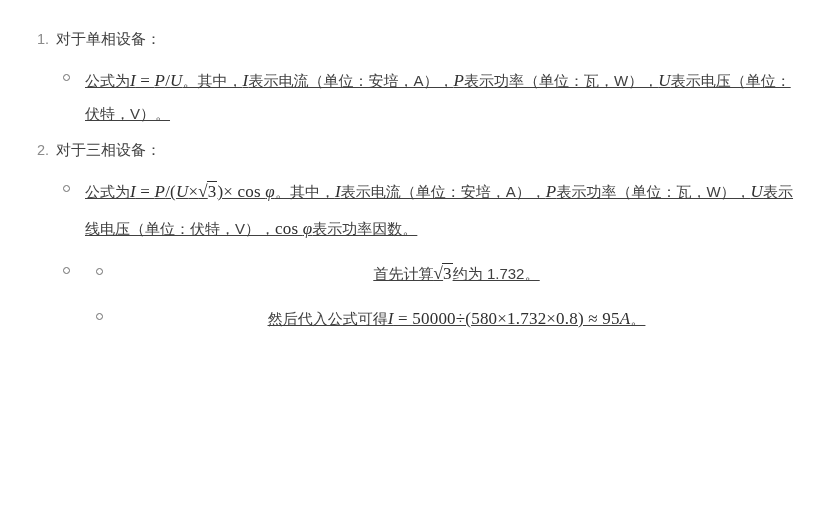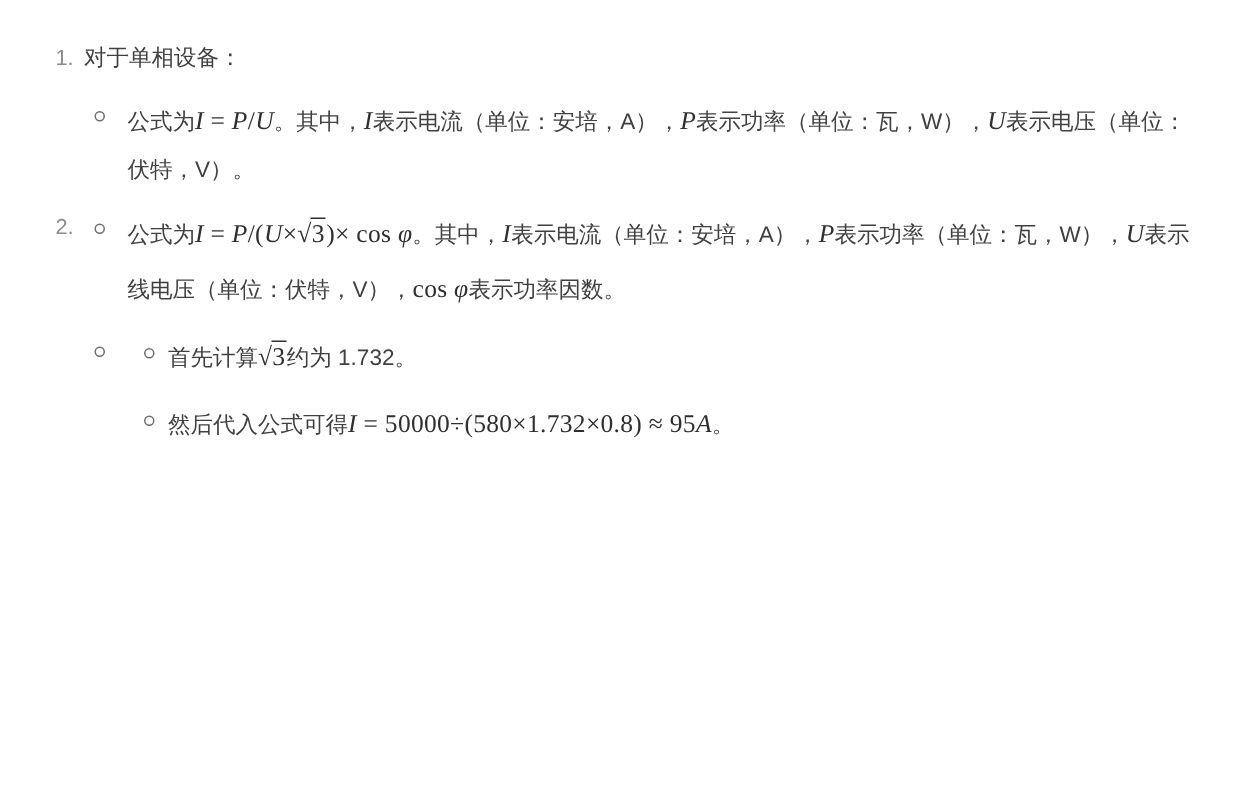--- a/index.html
+++ b/index.html
@@ -16,24 +16,24 @@
   .intro { margin:0 0 8px 0; line-height:30px; }
 
   ol.num-list { list-style:none; margin:0; padding:0; }
   ol.num-list > li { position:relative; padding-left:20px; margin:0 0 4px 0; }
   .num-marker {
     position:absolute; left:1px; top:4px;
     color:#8a8a8a; font-size:14.5px; line-height:22px;
   }
   .li-title { line-height:30px; }
 
-  ul.blt-list { list-style:none; margin:8px 0 0 0; padding:0; }
+  ul.blt-list { list-style:none; margin:8px 0 0 0; padding:0;text-decoration:underline; }
   ul.blt-list > li { position:relative; padding-left:29px; margin:0 0 6px 0; line-height:30px; }
   ul.blt-list ul.blt-list { margin-top:8px; }
-  ul.blt-list ul.blt-list > li { padding-left:27px; margin:0 0 8px 0; }
+  ul.blt-list ul.blt-list > li { padding-left:27px; margin:0 0 8px 0;text-align:center; }
 
   .bullet {
     position:absolute; left:7px; top:12px;
     width:5px; height:5px;
     border:1.2px solid #6e6e6e; border-radius:50%;
     background:transparent;
   }
   ul.blt-list ul.blt-list > li > .bullet { left:11px; top:13px; }
 
   .seg-text { }
@@ -67,20 +67,21 @@
       <ul class="blt-list">
         <li>
           <span class="bullet"></span>
           <div><span class="seg-text">公式为</span><span class="seg-group"><span class="seg-math seg-var">I</span><span class="seg-math"> = </span><span class="seg-math seg-var">P</span><span class="seg-math">/</span><span class="seg-math seg-var">U</span></span><span class="seg-text">。其中，</span><span class="seg-math seg-var">I</span><span class="seg-text">表示电流（单位：安培，A），</span><span class="seg-math seg-var">P</span><span class="seg-text">表示功率（单位：瓦，W），</span><span class="seg-math seg-var">U</span><span class="seg-text">表示电压（单位：伏特，V）。</span></div>
         </li>
       </ul>
     </li>
 
     <li>
       <span class="num-marker">2.</span>
+      <div class="li-title"><span class="seg-text">对于三相设备：</span></div>
       <ul class="blt-list">
         <li>
           <span class="bullet"></span>
           <div><span class="seg-text">公式为</span><span class="seg-group"><span class="seg-math seg-var">I</span><span class="seg-math"> = </span><span class="seg-math seg-var">P</span><span class="seg-math">/(</span><span class="seg-math seg-var">U</span><span class="seg-math">×</span><span class="seg-math seg-sqrt"><span class="sqrt-sign">√</span><span class="sqrt-rad">3</span></span><span class="seg-math">)× cos </span><span class="seg-math seg-var">φ</span></span><span class="seg-text">。其中，</span><span class="seg-math seg-var">I</span><span class="seg-text">表示电流（单位：安培，A），</span><span class="seg-math seg-var">P</span><span class="seg-text">表示功率（单位：瓦，W），</span><span class="seg-math seg-var">U</span><span class="seg-text">表示线电压（单位：伏特，V），</span><span class="seg-group"><span class="seg-math">cos </span><span class="seg-math seg-var">φ</span></span><span class="seg-text">表示功率因数。</span></div>
         </li>
         <li>
           <span class="bullet"></span>
           <ul class="blt-list">
             <li>
               <span class="bullet"></span>

